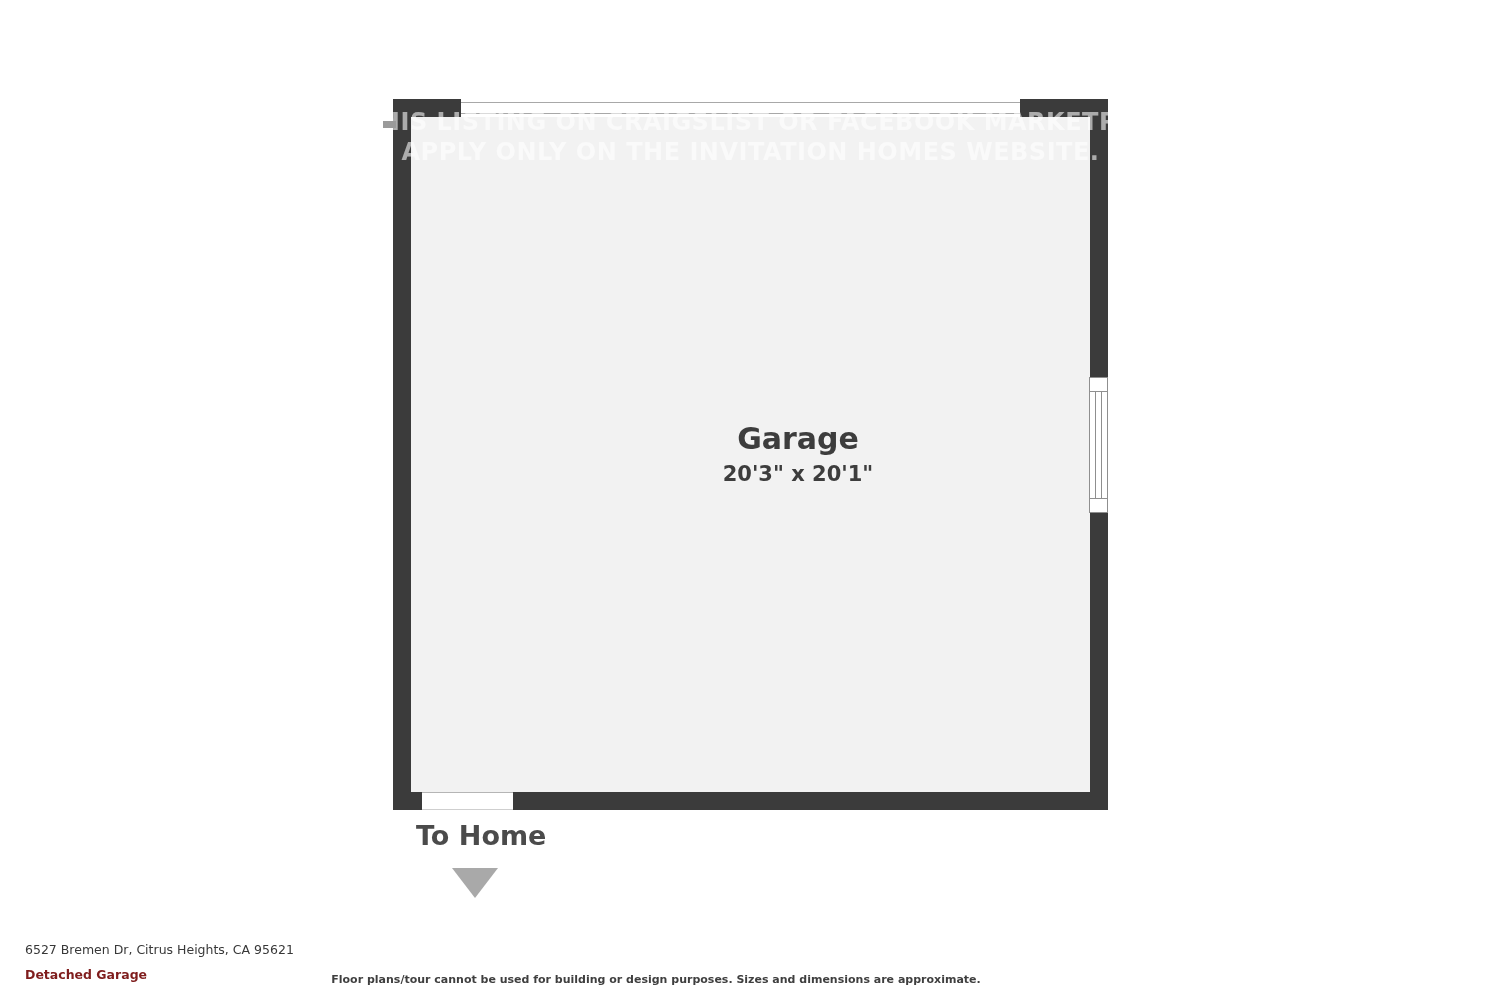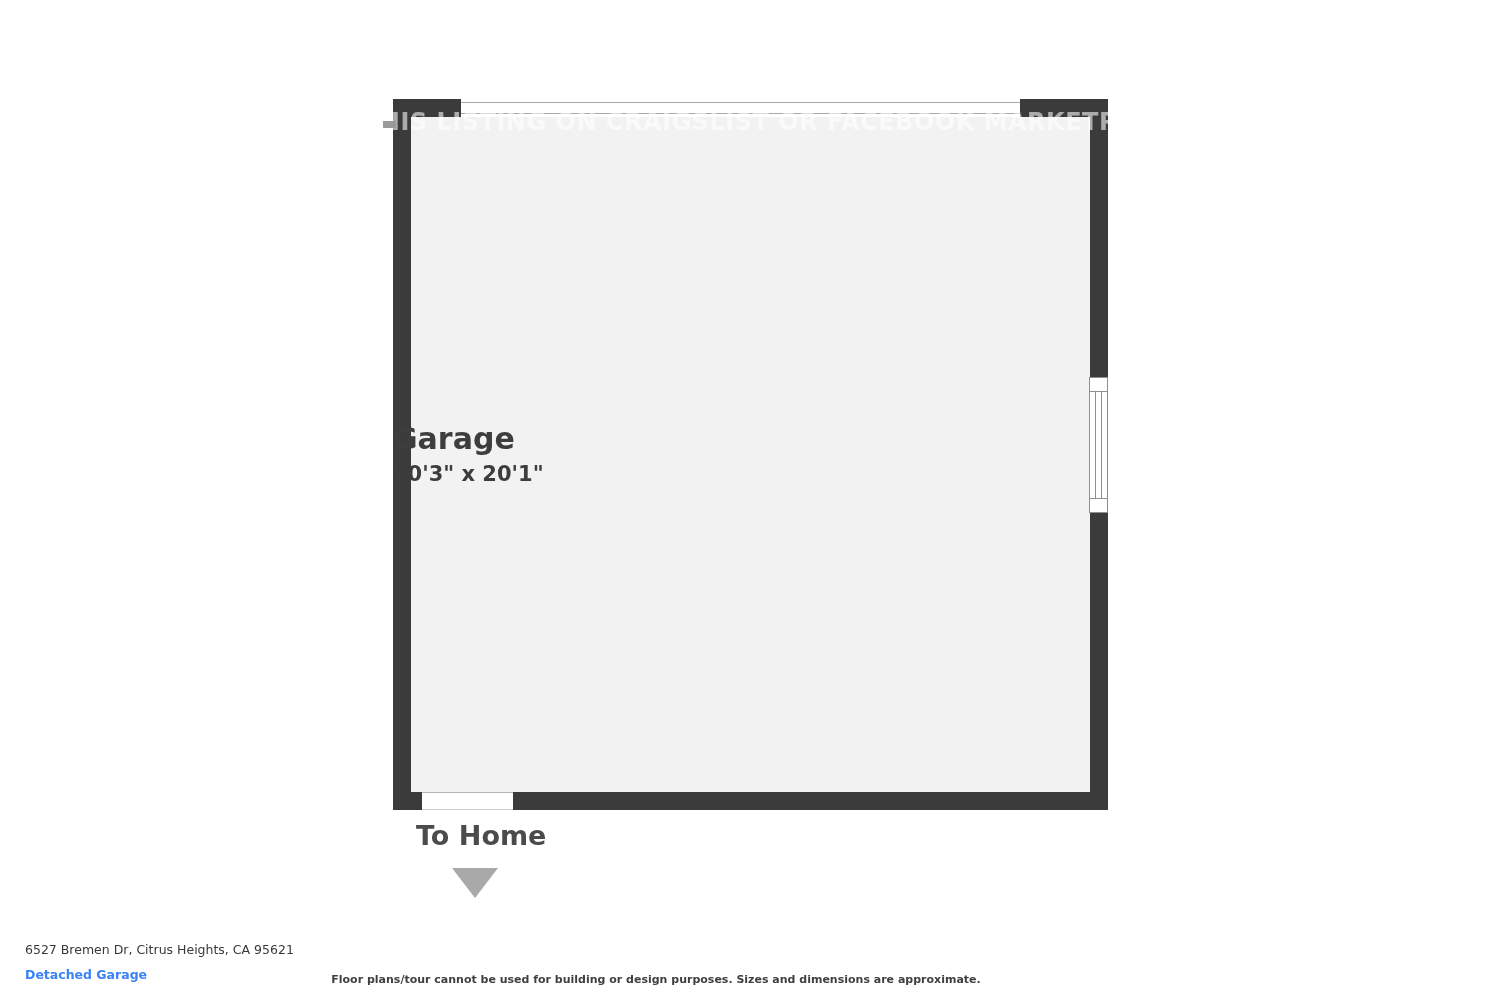--- a/index.html
+++ b/index.html
@@ -124,20 +124,21 @@
     background: #9a9a9a;
     z-index: 6;
   }
 
   
   .room-label {
     position: absolute;
     left: 0;
     width: 810px;
     top: 322px;
+    text-align: center;
     color: #3d3d3d;
     z-index: 4;
   }
   .room-name {
     font-size: 30px;
     font-weight: bold;
   }
   .room-dims {
     margin-top: 6px;
     font-size: 21px;
@@ -172,21 +173,21 @@
     font-size: 12.5px;
     font-weight: normal;
     color: #383838;
   }
   .plan-title {
     position: absolute;
     left: 25px;
     top: 967px;
     font-size: 12.5px;
     font-weight: bold;
-    color: #3b82f6;
+    color: #7f1d1d;
   }
   .disclaimer {
     position: absolute;
     left: 0;
     top: 973px;
     width: 1312px;
     text-align: center;
     font-size: 11px;
     font-weight: 600;
     color: #3f3f3f;
@@ -209,20 +210,21 @@
 
     <div class="window">
       <div class="sash-top"></div>
       <div class="sash-bottom"></div>
       <div class="pane-a"></div>
       <div class="pane-b"></div>
     </div>
 
     <div class="watermark">
       <div>THIS LISTING ON CRAIGSLIST OR FACEBOOK MARKETPLACE</div>
+      <div>APPLY ONLY ON THE INVITATION HOMES WEBSITE.</div>
     </div>
 
     <div class="room-label">
       <div class="room-name">Garage</div>
       <div class="room-dims">20'3" x 20'1"</div>
     </div>
   </div>
 
   <div class="watermark-fragment"></div>
 

